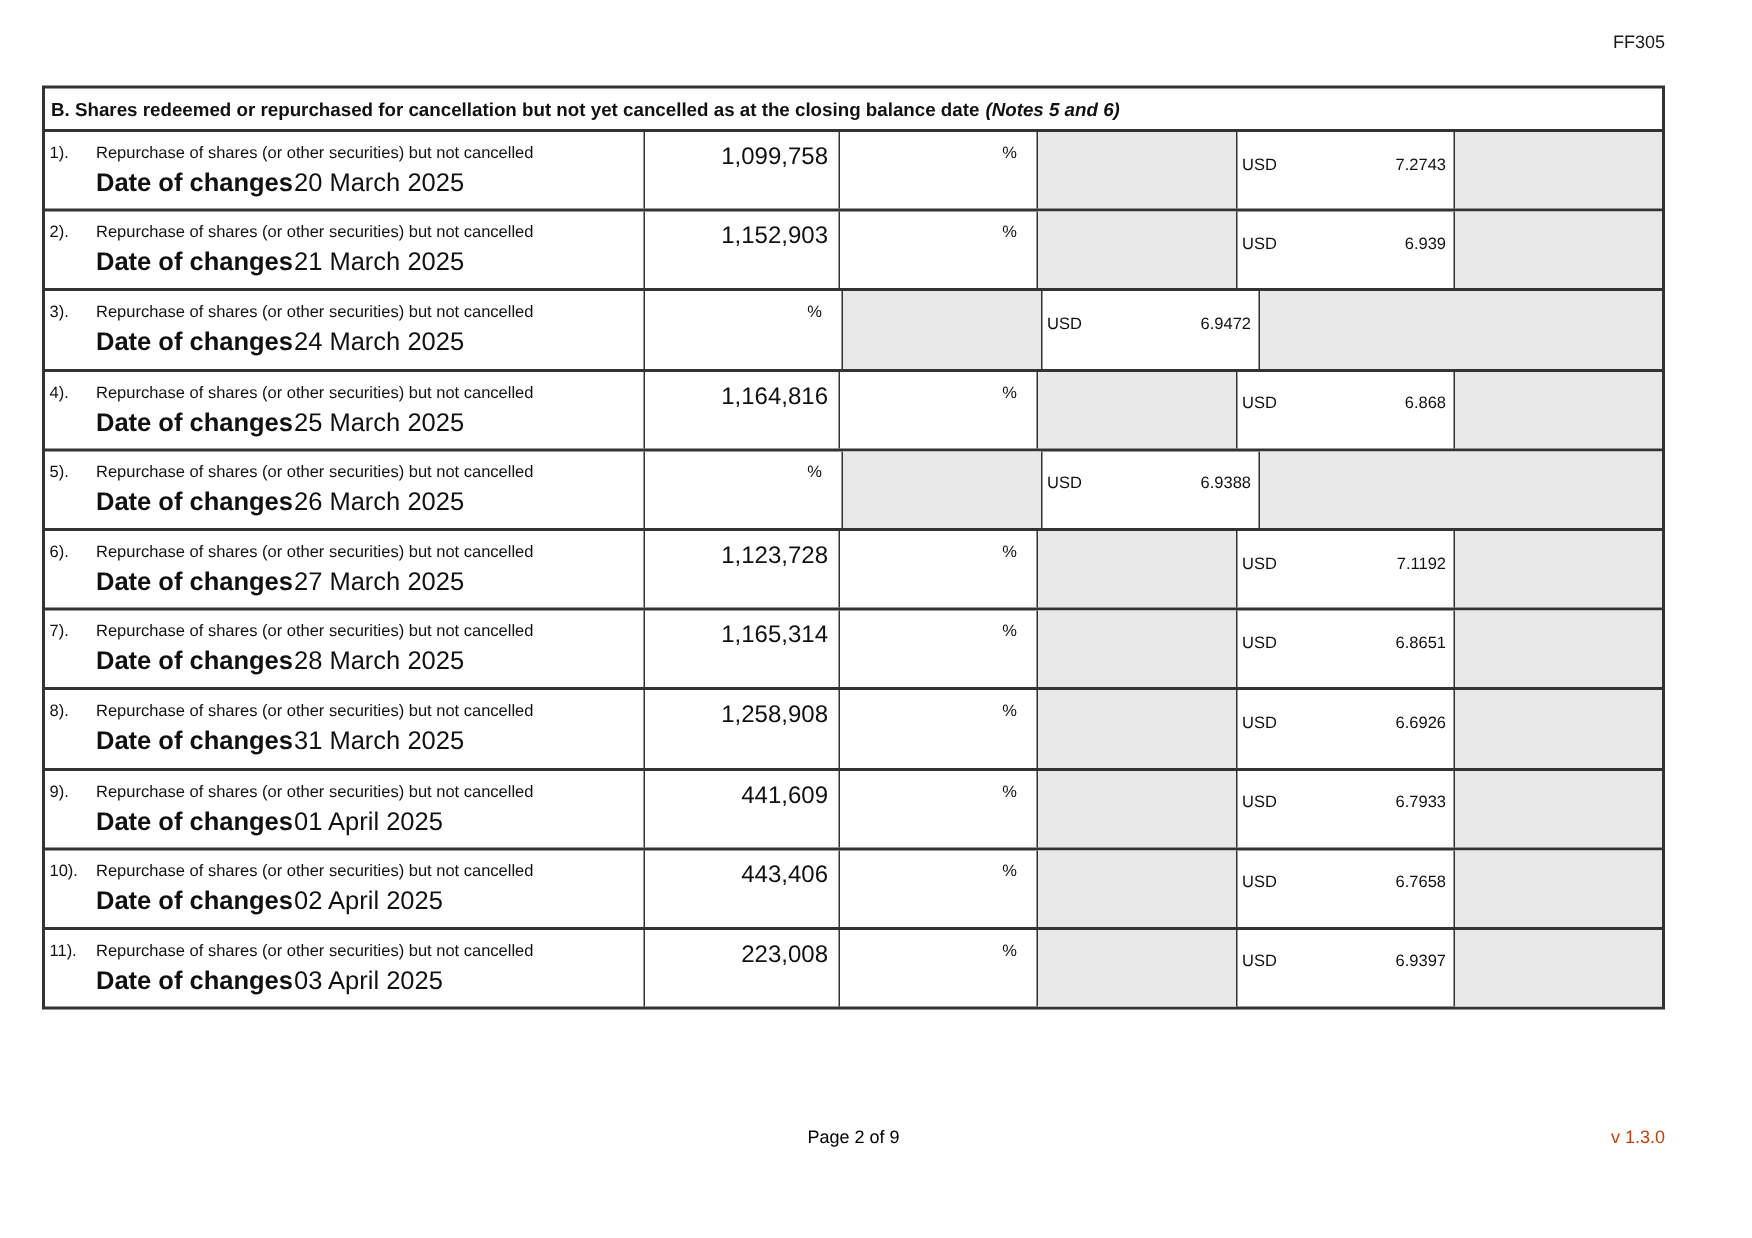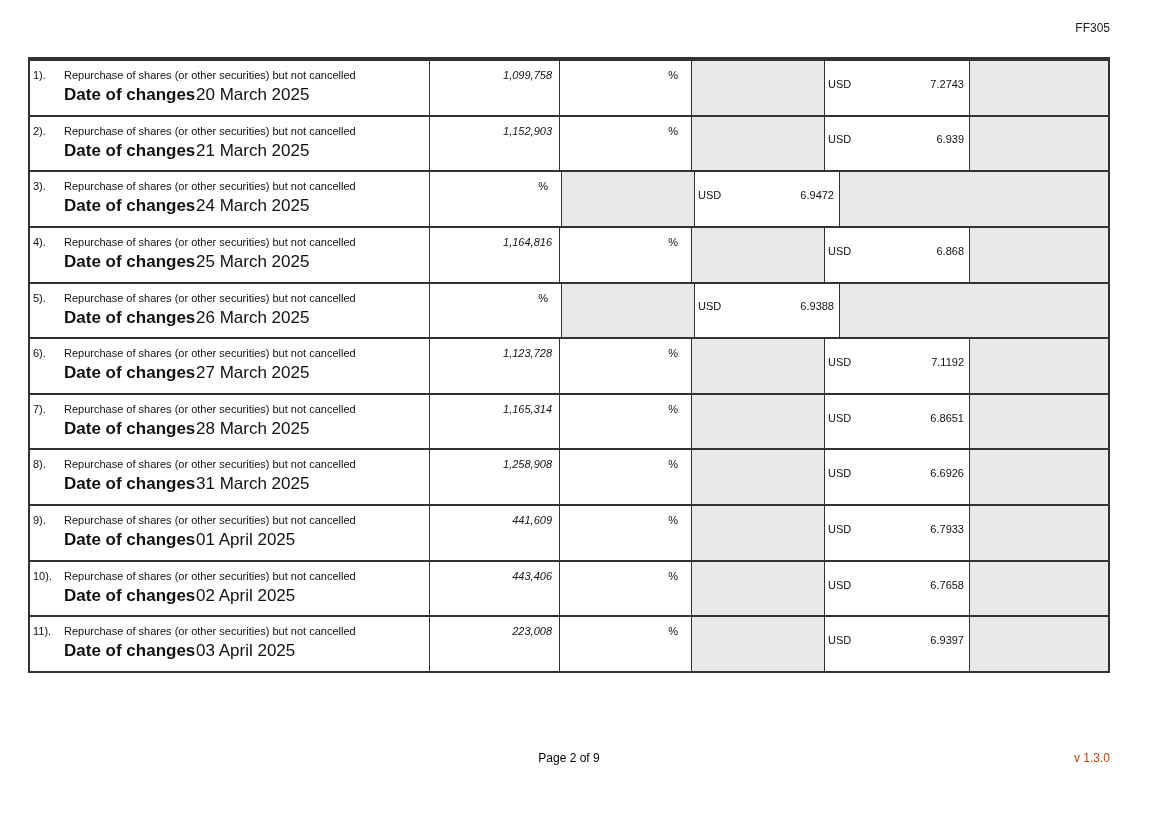--- a/index.html
+++ b/index.html
@@ -62,22 +62,21 @@
     font-size: 11px;
     white-space: nowrap;
   }
   .date-line { position: absolute; left: 34px; top: 24px; font-size: 17px; white-space: nowrap; }
   .date-label { font-weight: bold; display: inline-block; }
   .date-value { position: absolute; left: 132px; top: 0; white-space: nowrap; }
   .cell-value {
     width: 130px; flex: 0 0 130px;
     text-align: right;
     padding: 8px 7px 0 0;
-    font-size: 11px;
-    font-style: italic;
+    font-size: 16px;
   }
   .cell-pct {
     width: 132px; flex: 0 0 132px;
     text-align: right;
     padding: 8px 13px 0 0;
     font-size: 11px;
   }
   .cell-shaded {
     background: #e8e8e8;
   }
@@ -109,20 +108,24 @@
     font-size: 12px;
     color: #c2410c;
   }
 </style>
 </head>
 <body>
 
 <div class="form-code">FF305</div>
 
 <div class="form-table">
+  <div class="table-header">
+    <span>B. Shares redeemed or repurchased for cancellation but not yet cancelled as at the closing balance date</span>
+    <span class="notes-italic">(Notes 5 and 6)</span>
+  </div>
   <div class="rows-container">
   <div class="data-row">
     <div class="cell cell-desc">
       <span class="row-num">1).</span>
       <span class="row-desc">Repurchase of shares (or other securities) but not cancelled</span>
       <span class="date-line">
         <span class="date-label">Date of changes</span>
         <span class="date-value">20 March 2025</span>
       </span>
     </div>

